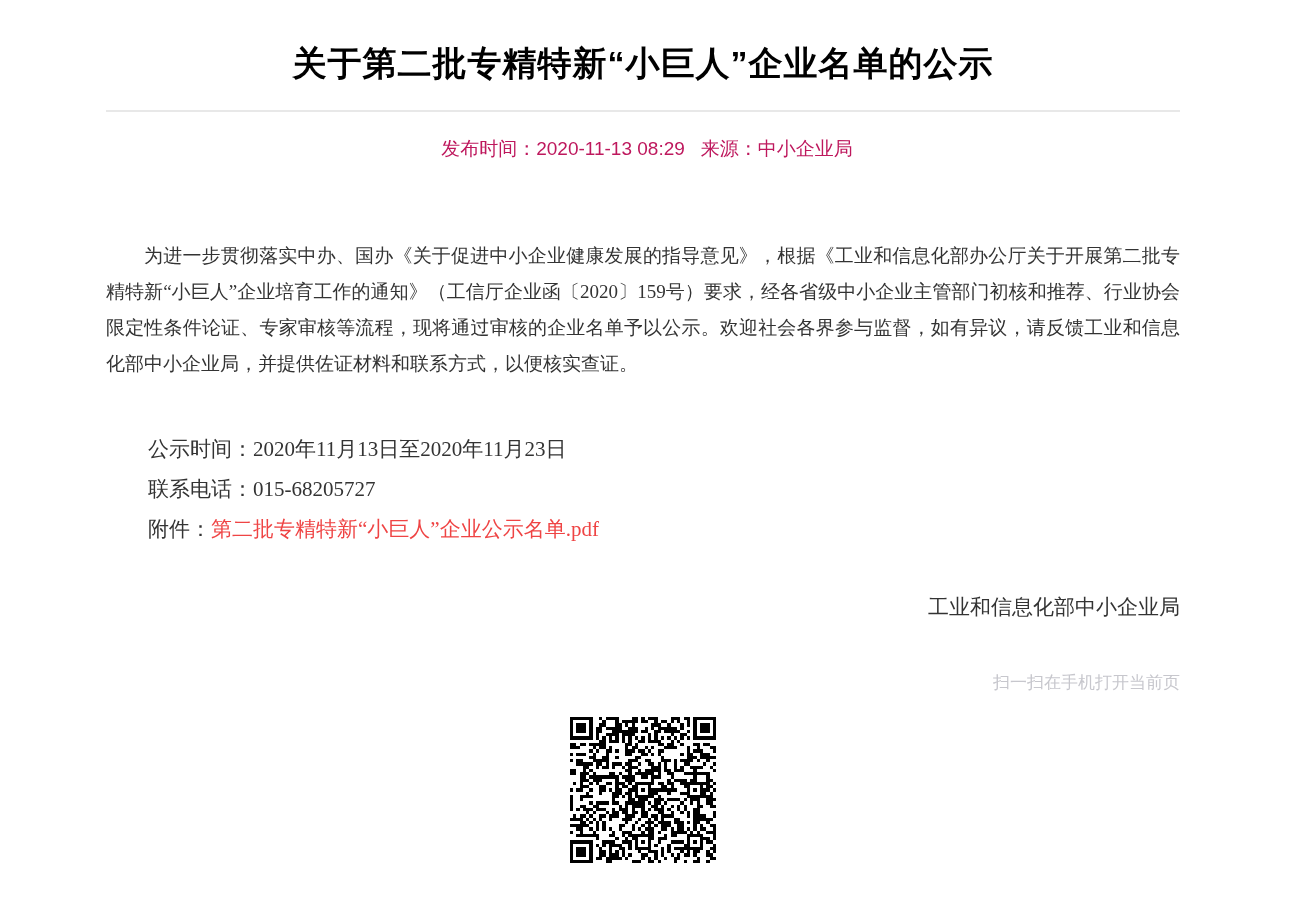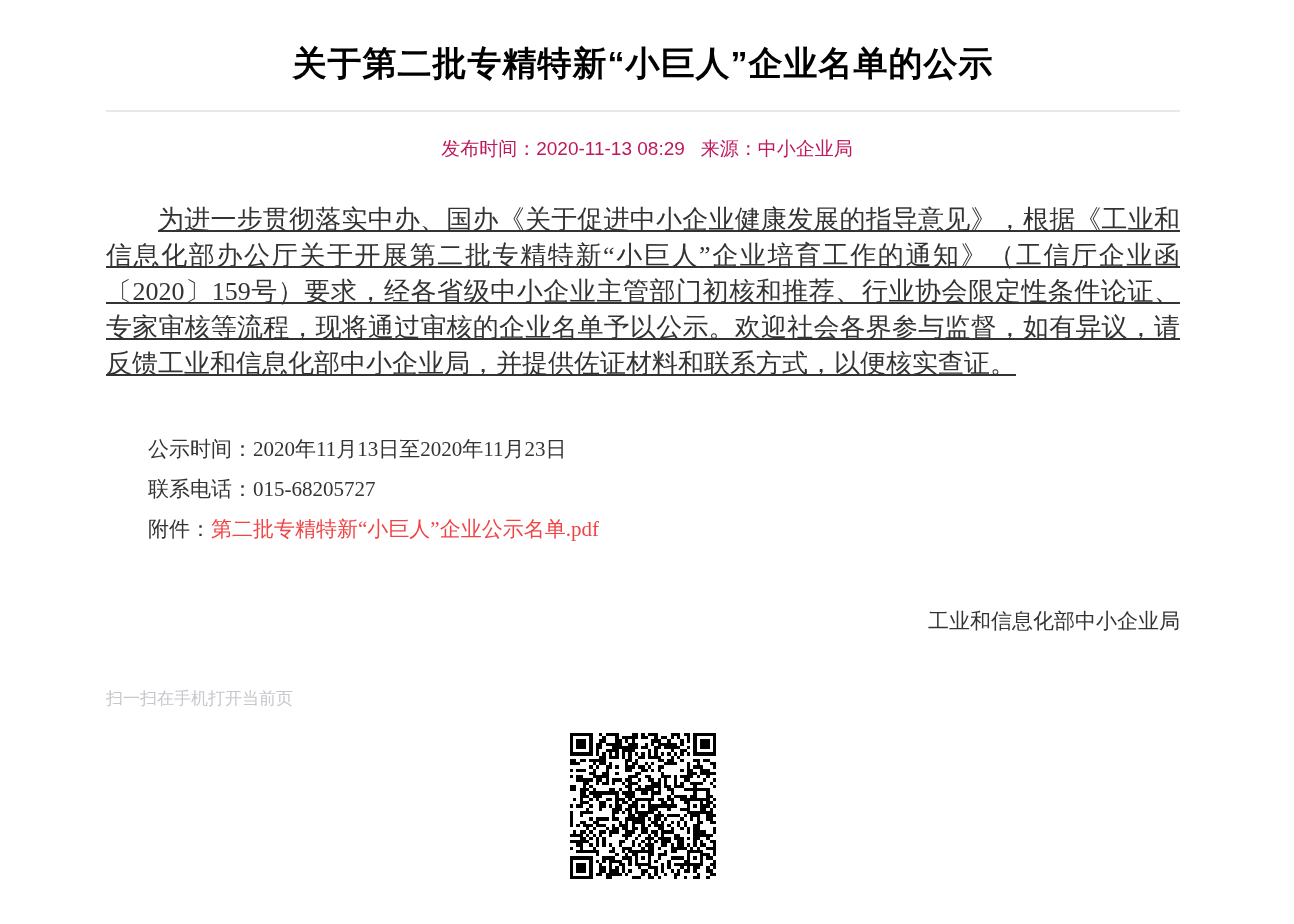--- a/index.html
+++ b/index.html
@@ -34,46 +34,45 @@
     margin-top: 26px;
     text-align: center;
     font-family: "Liberation Sans", "DejaVu Sans", sans-serif;
     font-size: 19px;
     line-height: 22px;
     color: #be185d;
   }
   .meta .src-label { margin-left: 16px; }
   .content { margin: 0; }
   .para {
-    margin: 42px 40px 0 32px;
-    font-size: 26px;
+    margin: 78px 40px 0 32px;
+    font-size: 19px;
     line-height: 36px;
     text-align: justify;
     text-indent: 2em;
-    text-decoration: underline;
   }
   .infos { margin-top: 47px; }
   .info {
     margin: 0 40px 0 32px;
     font-size: 21px;
     line-height: 40px;
     text-indent: 2em;
   }
   .att-link { color: #ef4444; text-decoration: none; cursor: pointer; }
   .sign {
     margin: 0 40px 0 32px;
     text-align: right;
     font-size: 21px;
     line-height: 40px;
   }
-  .sign-org { margin-top: 54px; font-family: Liberation Mono, monospace; }
+  .sign-org { margin-top: 38px; }
   .footer { margin: 0 40px 0 32px; }
   .hint {
     margin-top: 45px;
-    text-align: left;
+    text-align: right;
     font-family: "Liberation Sans", "DejaVu Sans", sans-serif;
     font-size: 17px;
     line-height: 22px;
     color: #c7c7cd;
   }
   .qr {
     display: block;
     margin: 23px auto 0;
     width: 146px;
     height: 146px;

